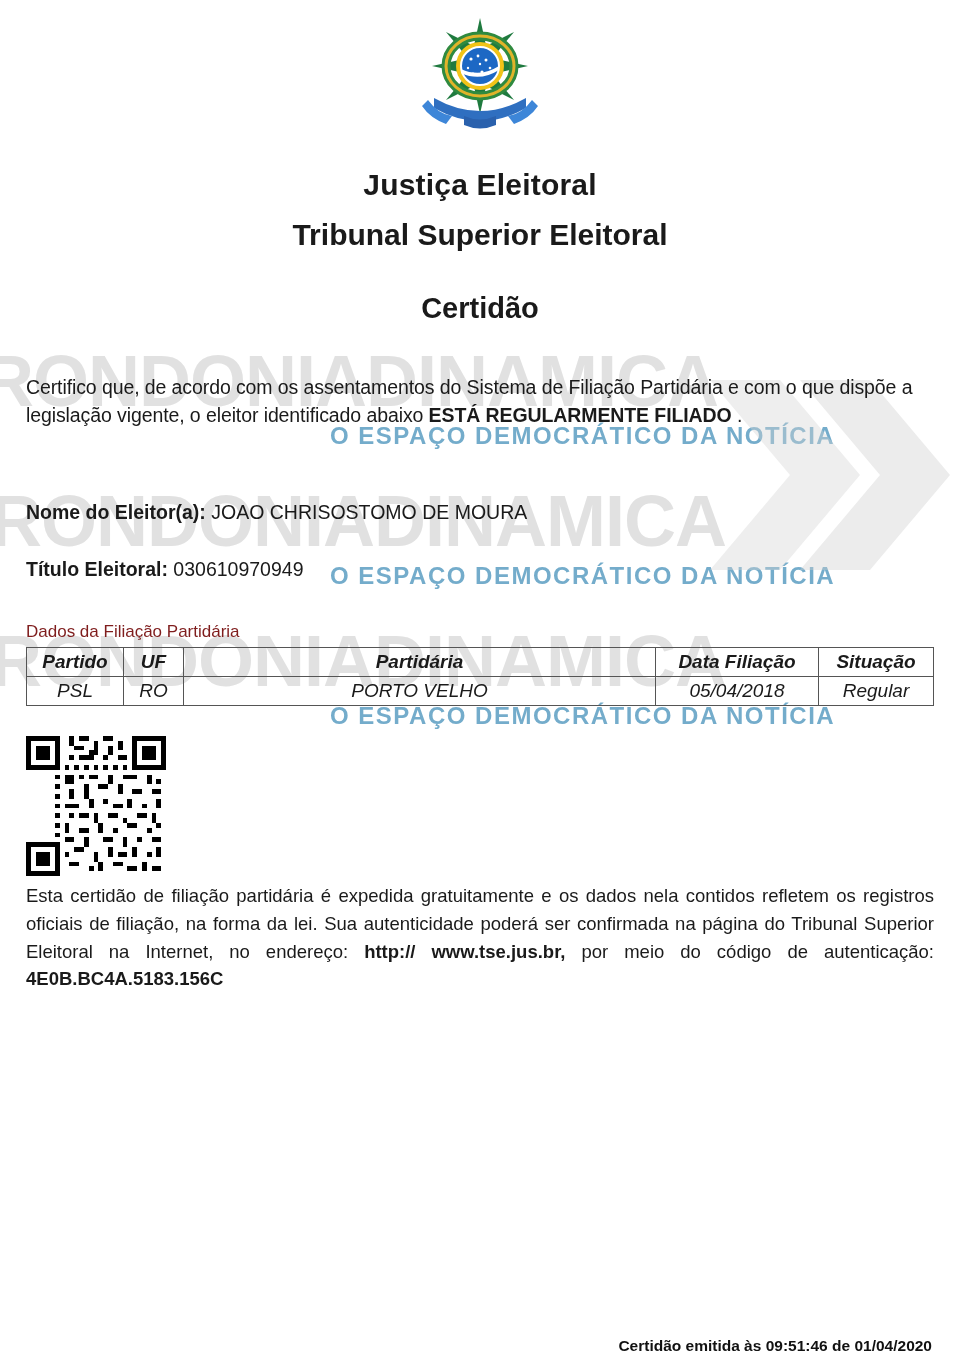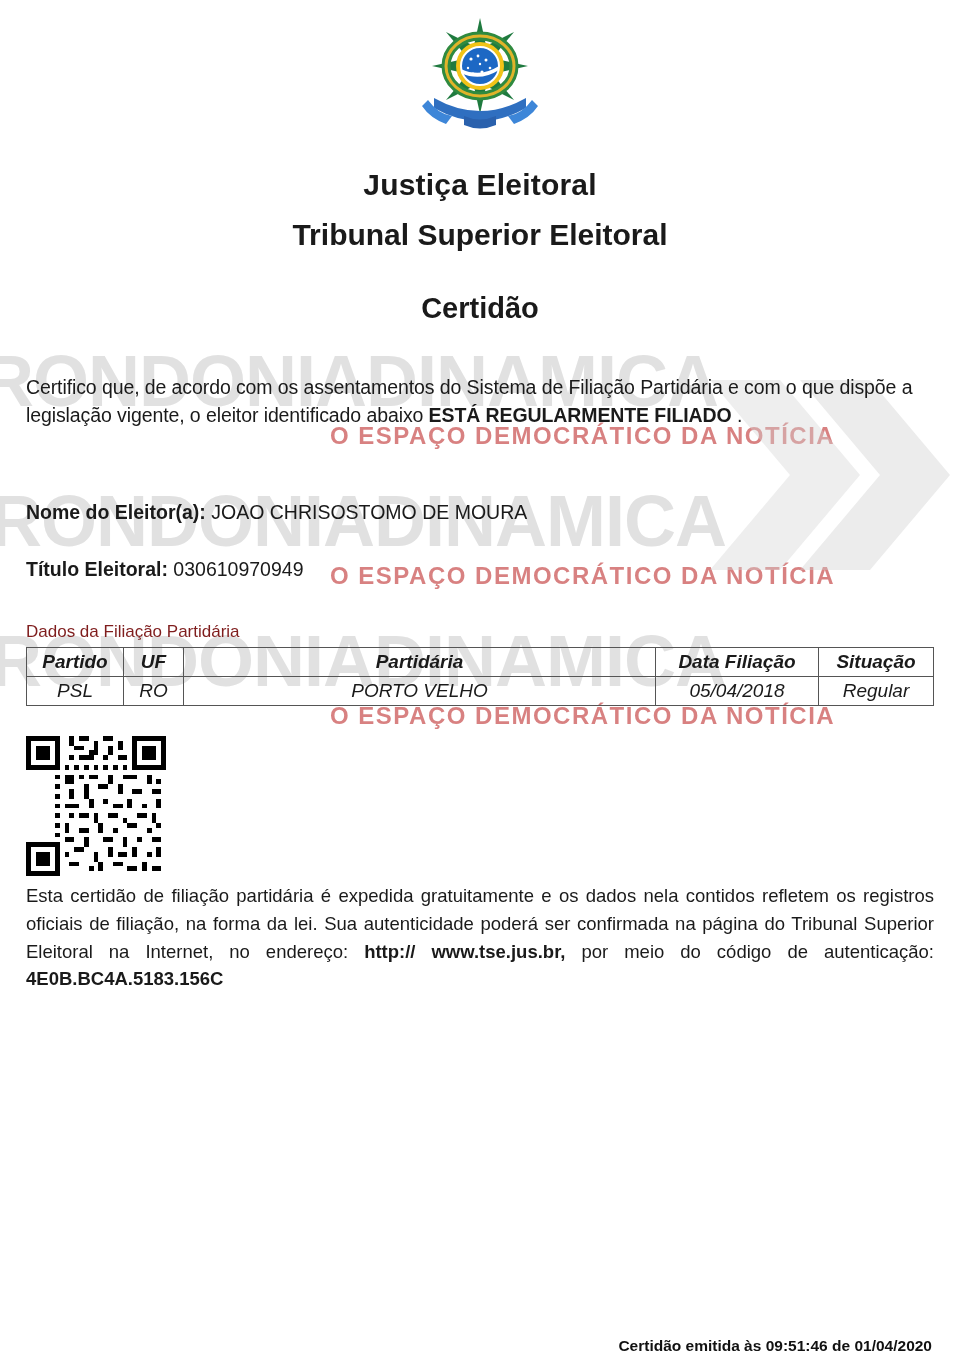--- a/index.html
+++ b/index.html
@@ -35,21 +35,21 @@
     color: #c9c9c9;
     opacity: .55;
   }
   .wm-big {
     font-size: 72px;
     letter-spacing: -1px;
   }
   .wm-small {
     font-size: 24px;
     letter-spacing: 1.5px;
-    color: #b91c1c;
+    color: #0369a1;
   }
   .wm-1 { top: 10px; left: -18px; }
   .wm-2 { top: 92px; left: 330px; }
   .wm-3 { top: 150px; left: -10px; }
   .wm-4 { top: 232px; left: 330px; }
   .wm-5 { top: 290px; left: -10px; }
   .wm-6 { top: 372px; left: 330px; }
   .wm-chevron {
     position: absolute;
     right: 10px;

